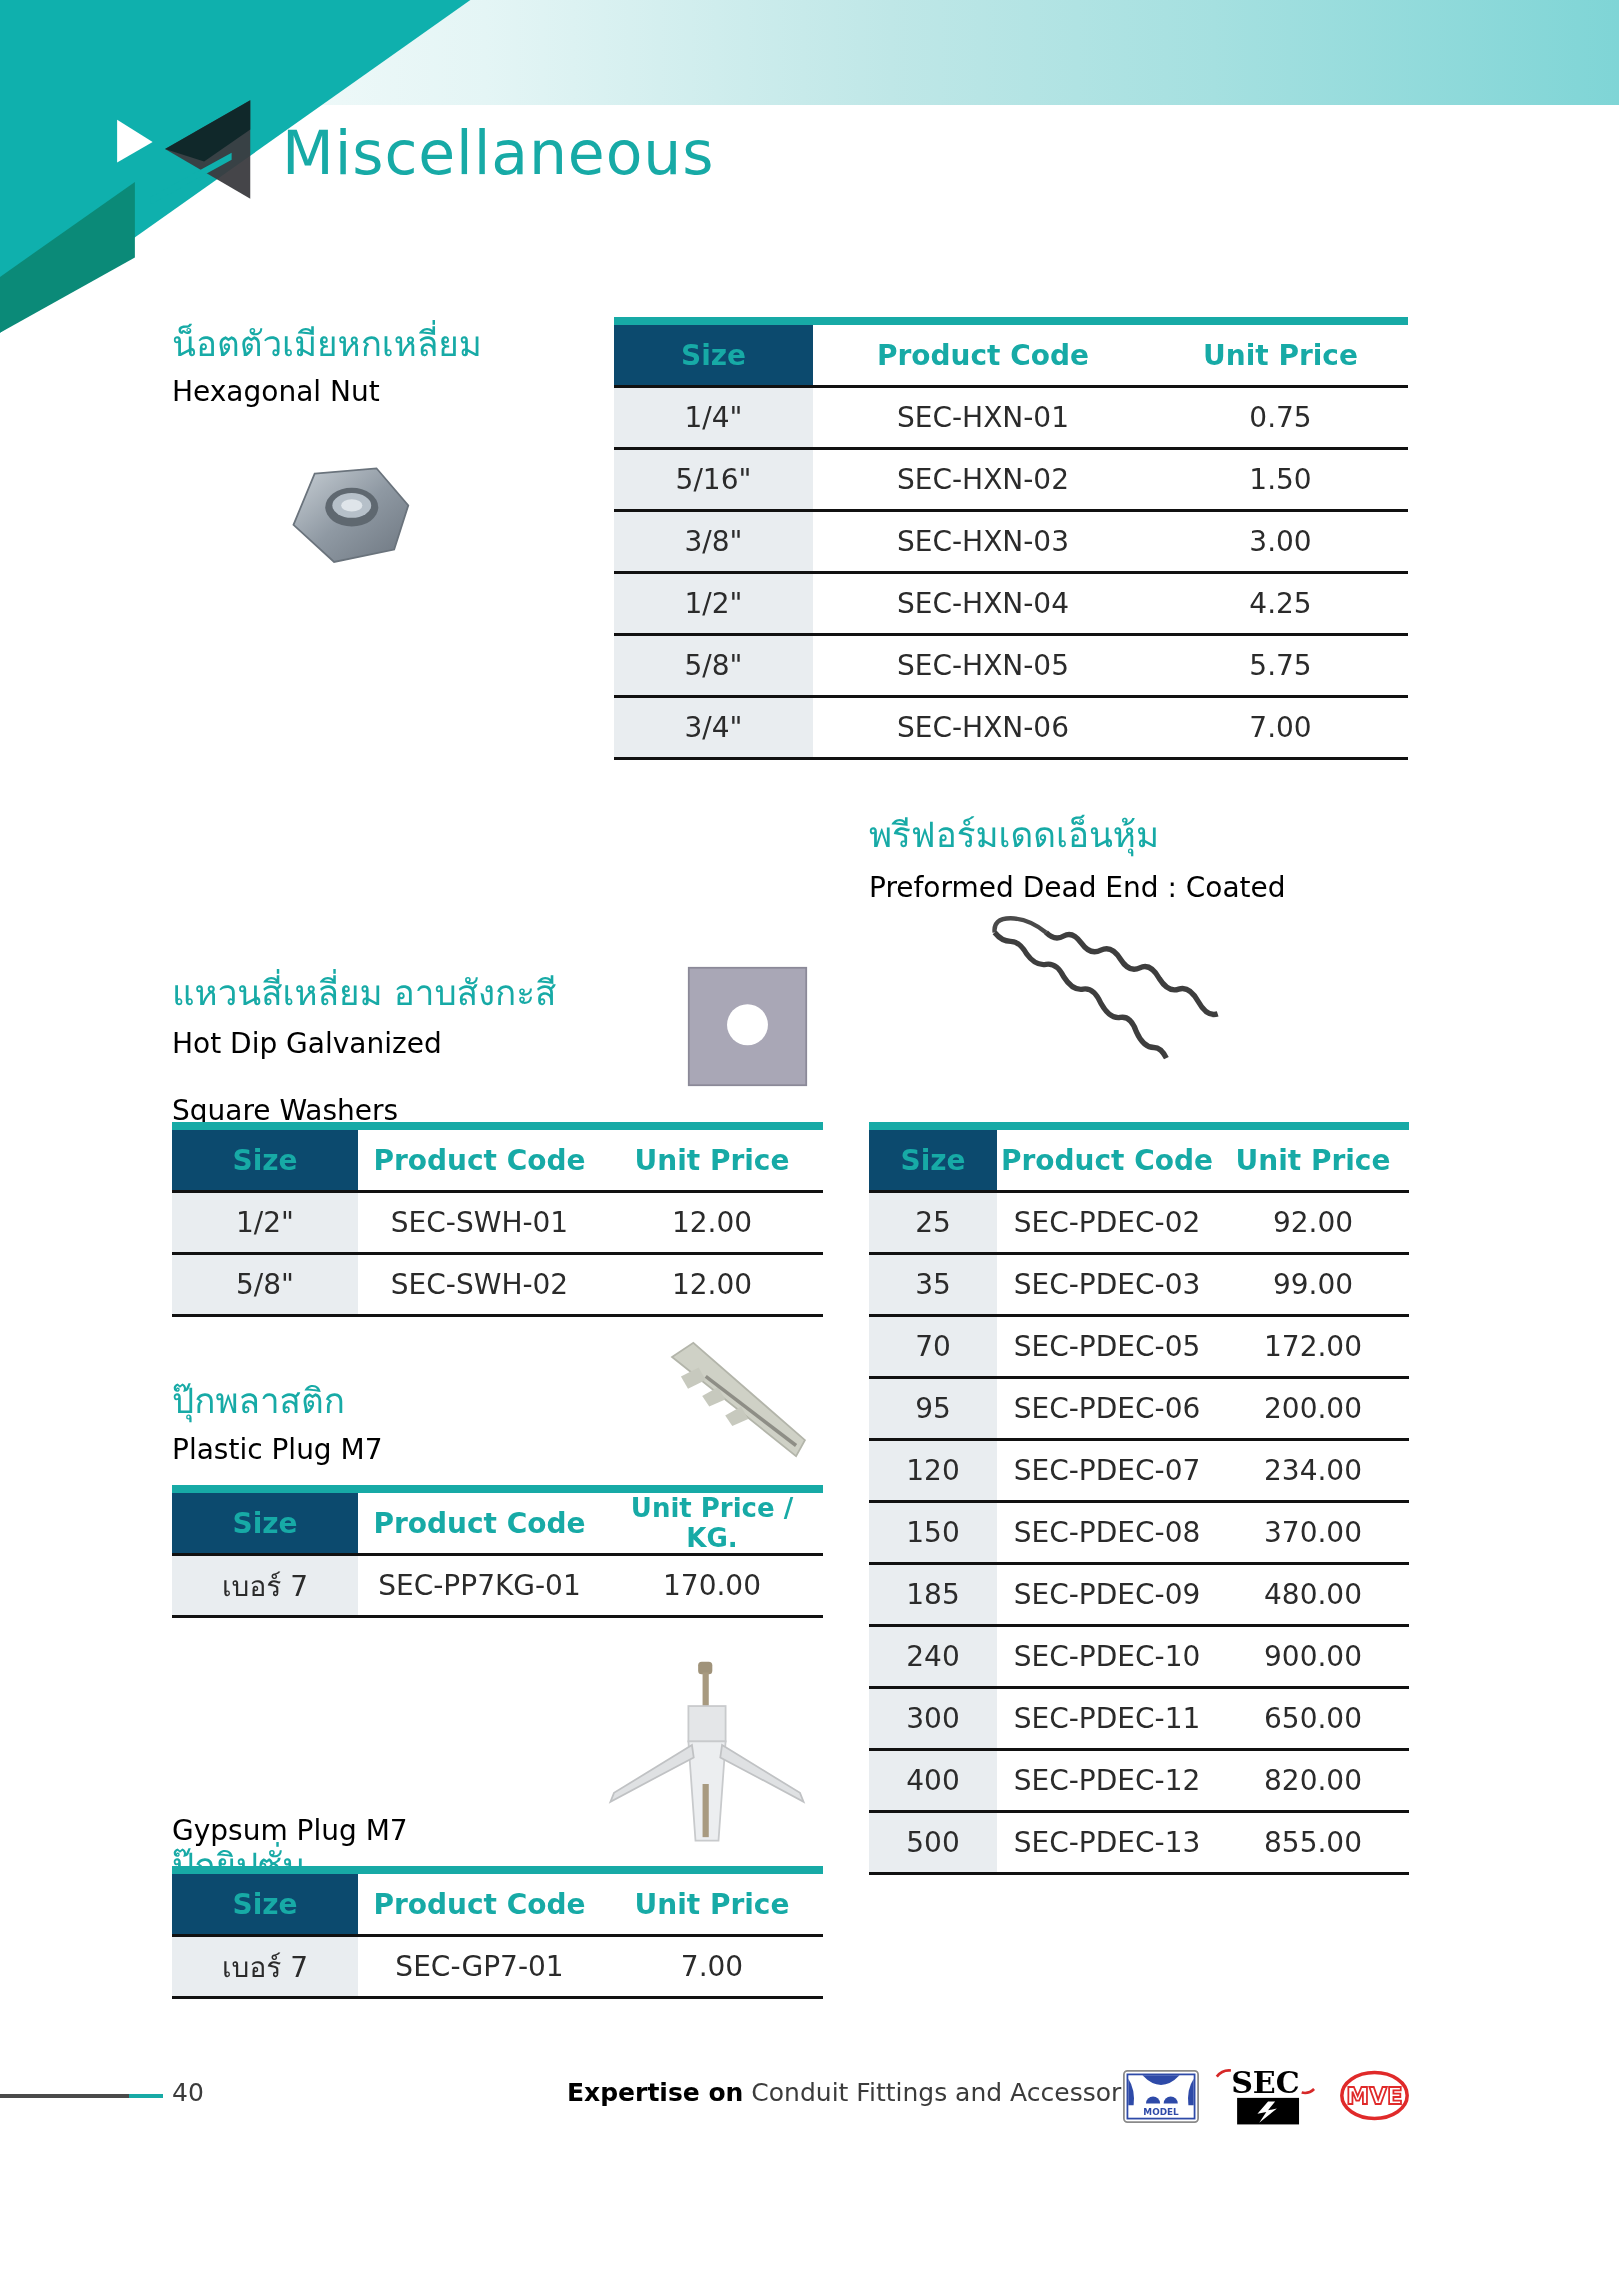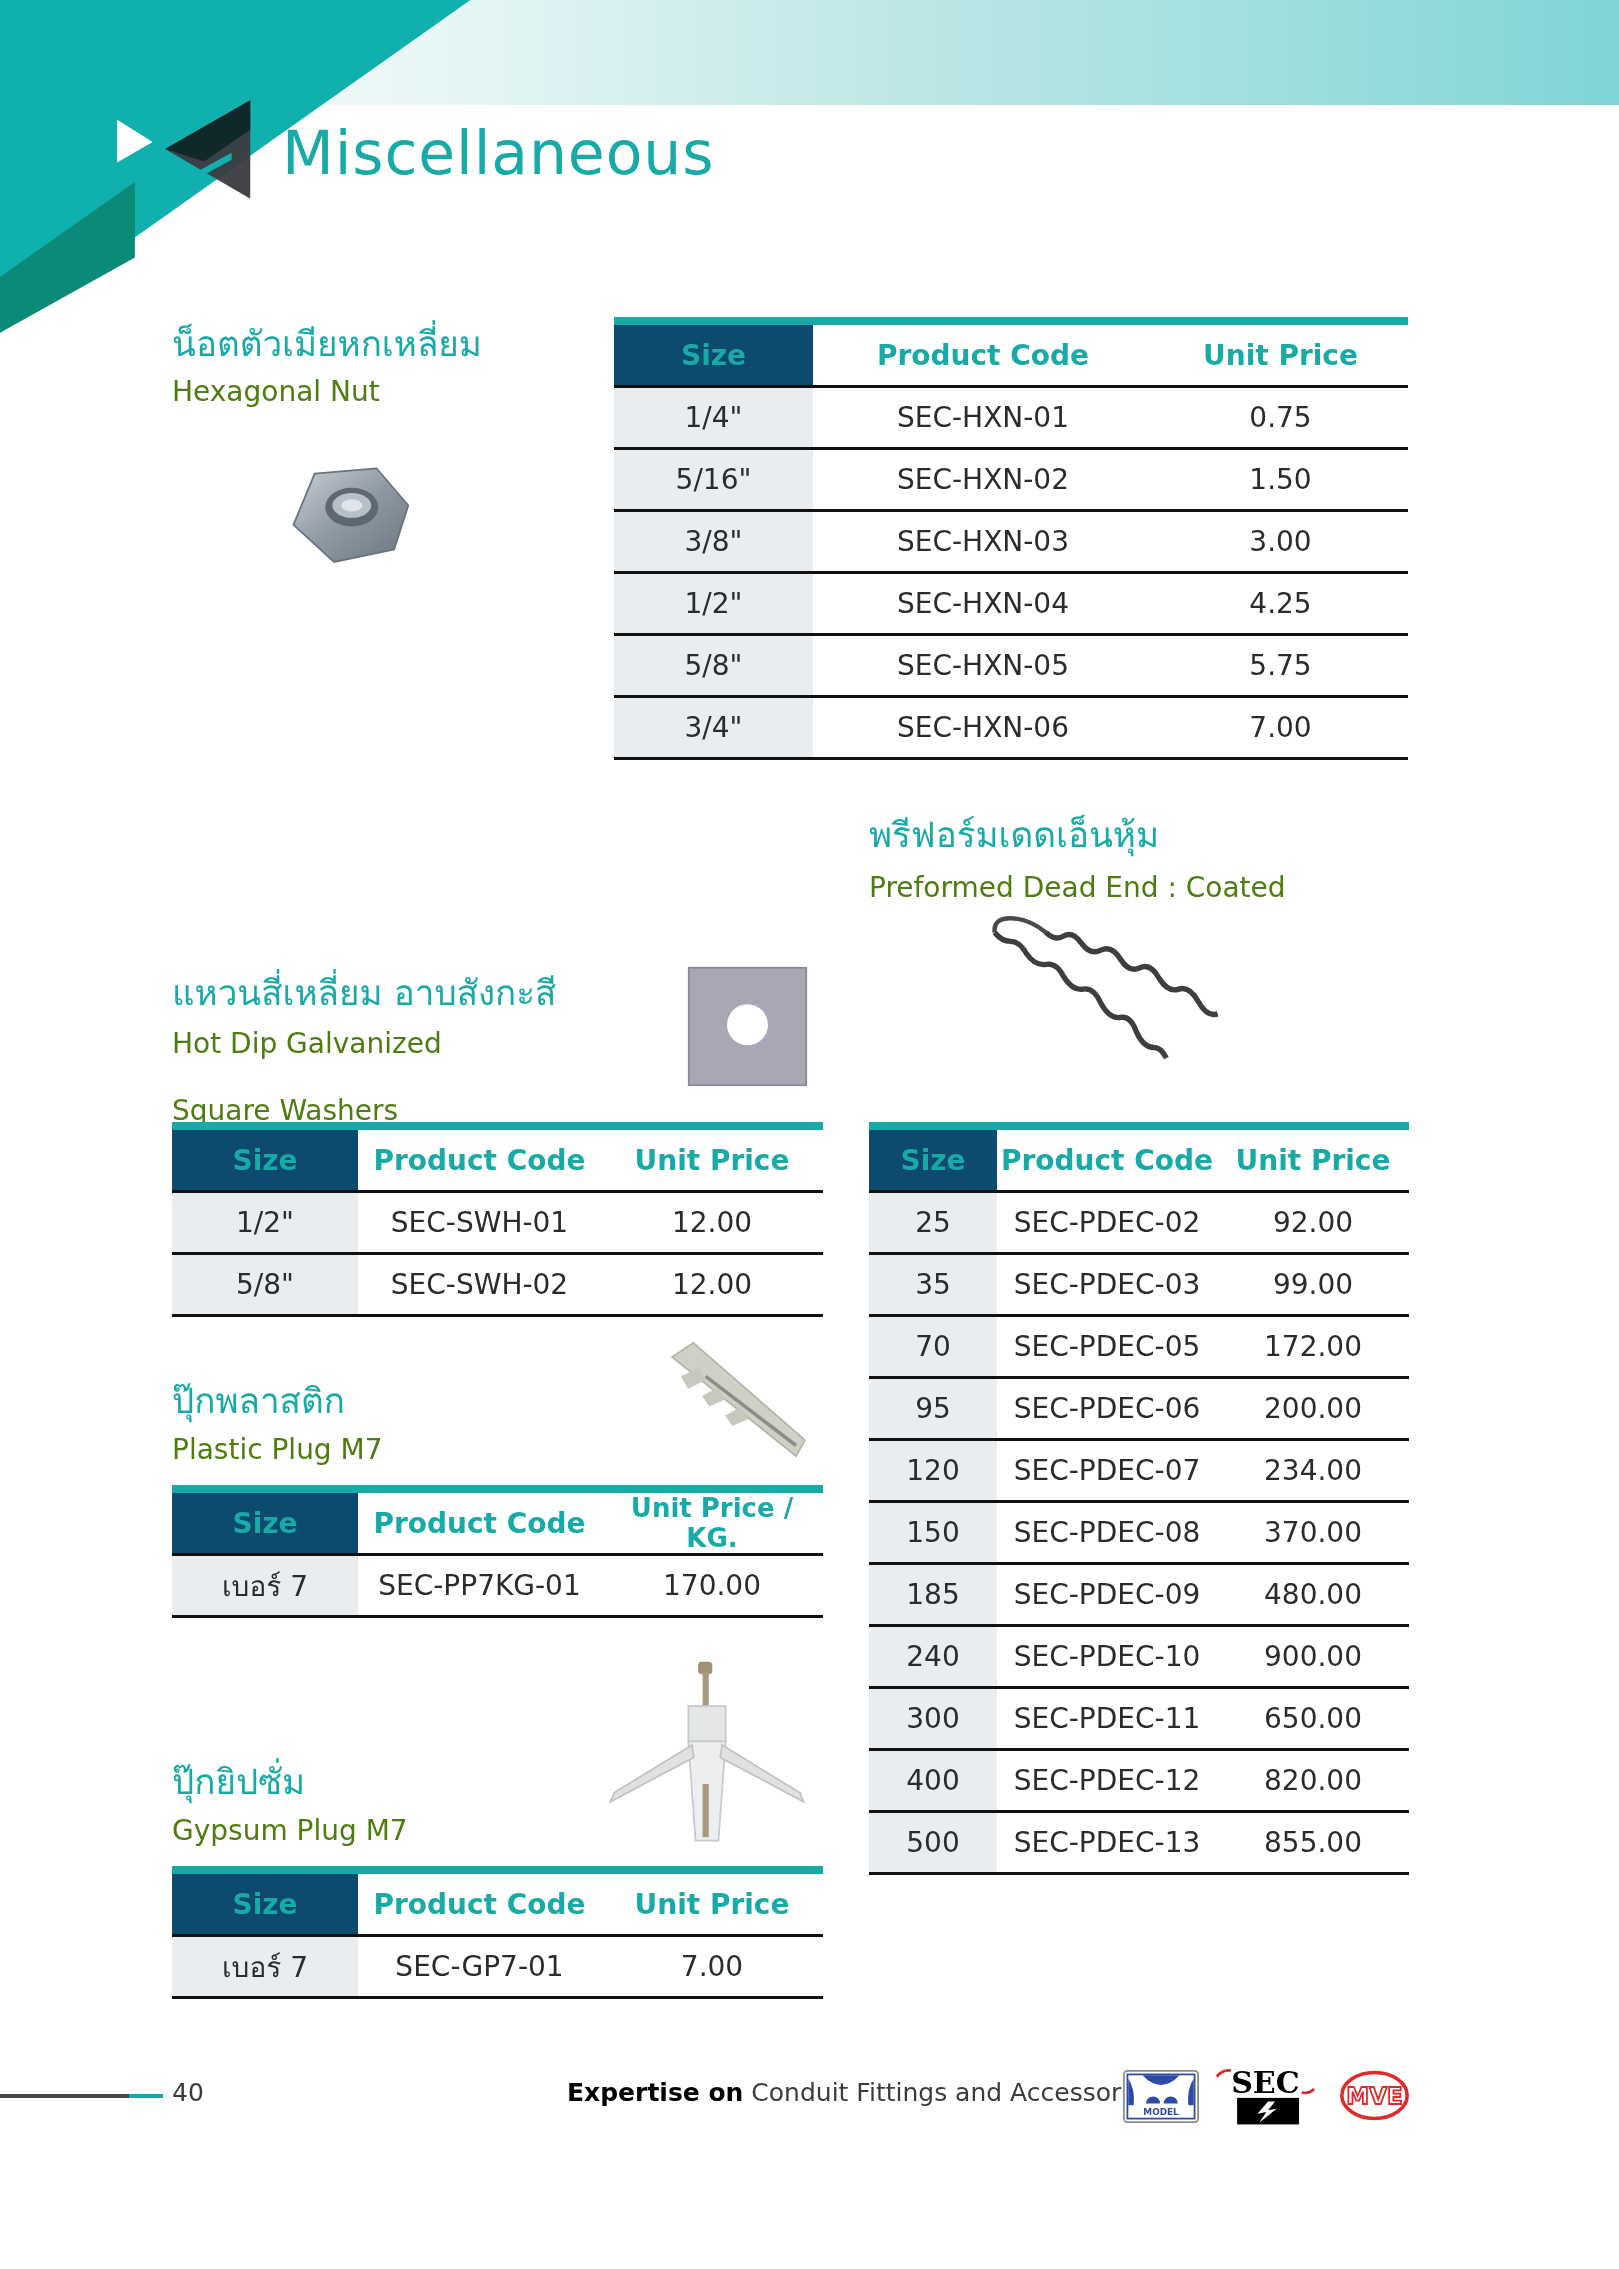--- a/index.html
+++ b/index.html
@@ -18,21 +18,21 @@
   }
   .teal-diag { left:0; top:0; }
   .page-title {
     left:282px; top:113px; font-size:60px; color:#17aaa6;
     font-family:"DejaVu Sans", sans-serif; font-weight:normal; letter-spacing:0.9px;
     line-height:80px;
   }
 
   
   .th-title { font-size:35px; color:#17aaa6; line-height:46px; white-space:nowrap; }
-  .en-title { font-size:28px; color:#4d7c0f; line-height:43px; white-space:nowrap; }
+  .en-title { font-size:28px; color:#000000; line-height:43px; white-space:nowrap; }
 
   
   .ptable { border-collapse:collapse; table-layout:fixed; }
   .ptable thead tr { border-top:8.9px solid #17aaa6; }
   .ptable th {
     color:#17aaa6; font-weight:bold; font-size:28px; height:60px;
     text-align:center; padding:0; border-bottom:3.5px solid #111;
     font-family:"DejaVu Sans", sans-serif;
   }
   .ptable td {
@@ -266,21 +266,21 @@
   </thead>
   <tbody>
     <tr>
         <td class="c-size">เบอร์ 7</td>
         <td>SEC-PP7KG-01</td>
         <td>170.00</td>
       </tr>
   </tbody>
 </table>
 
-<div class="abs th-title" style="left:172px;top:1759px;">ปุ๊กยิปซั่ม</div>
+<div class="abs th-title" style="left:172px;top:1843px;">ปุ๊กยิปซั่ม</div>
 <div class="abs en-title" style="left:172px;top:1809px;">Gypsum Plug M7</div>
 <svg class="abs" style="left:605px;top:1660px;" width="204" height="186" viewBox="0 0 230 210">
   <rect x="105" y="2" width="16" height="14" rx="4" fill="#a0937a"></rect>
   <rect x="110" y="14" width="7" height="180" fill="#a89a80"></rect>
   <rect x="94" y="52" width="42" height="40" fill="#e4e6e8" stroke="#c8cacc" stroke-width="2"></rect>
   <polygon points="94,92 136,92 128,204 102,204" fill="#eceef0" stroke="#c8cacc" stroke-width="2"></polygon>
   <polygon points="98,96 10,150 6,160 100,110" fill="#dfe1e3" stroke="#c0c2c4" stroke-width="2"></polygon>
   <polygon points="132,96 220,150 224,160 130,110" fill="#dfe1e3" stroke="#c0c2c4" stroke-width="2"></polygon>
   <rect x="110" y="140" width="7" height="60" fill="#a89a80"></rect>
 </svg>

